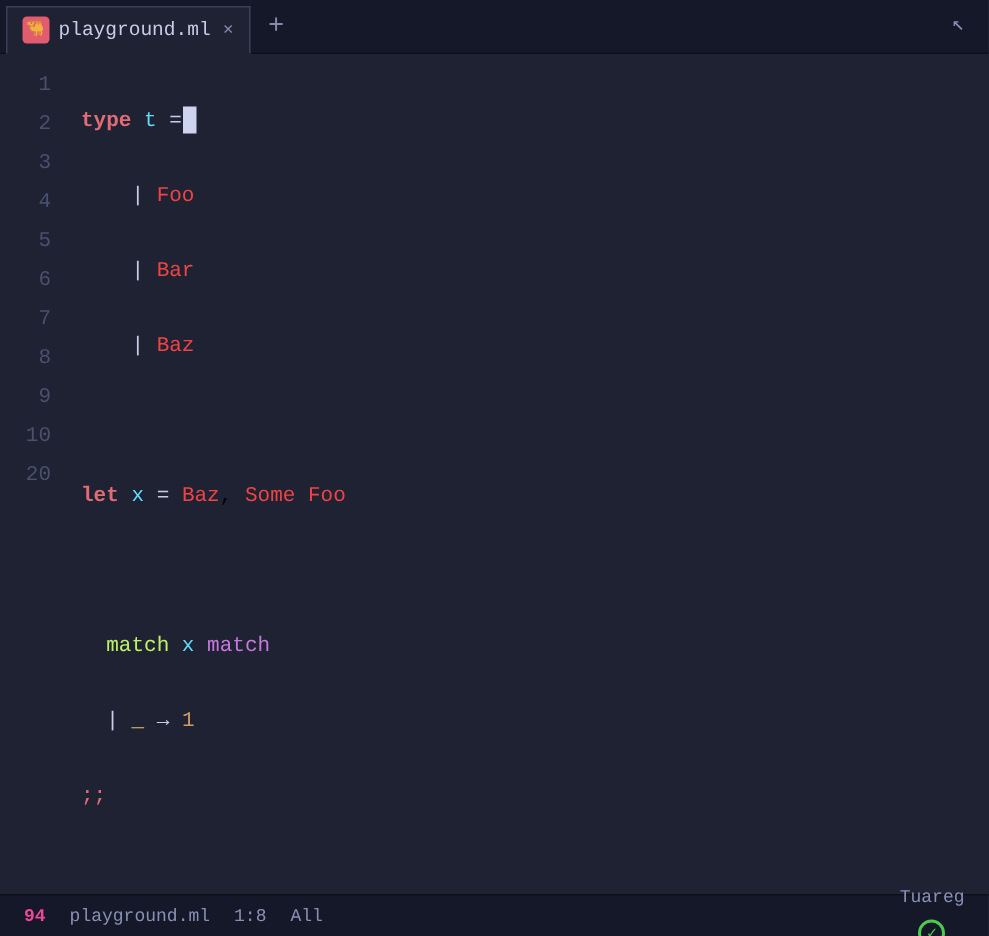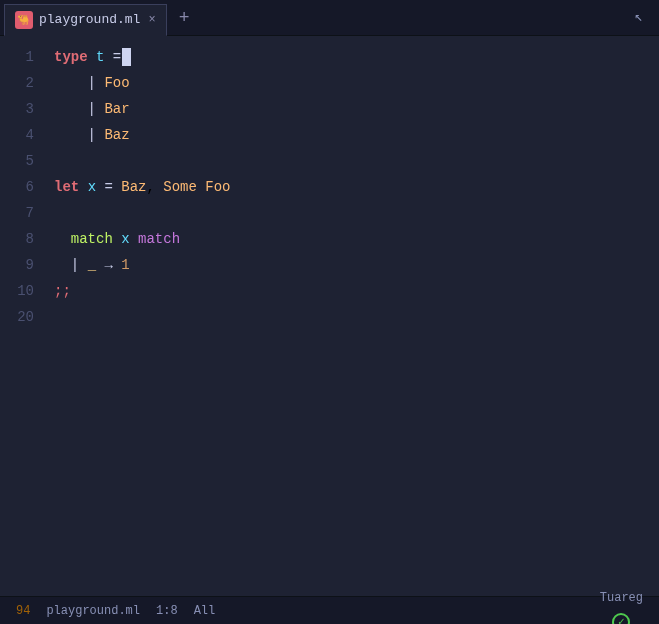--- a/index.html
+++ b/index.html
@@ -114,28 +114,29 @@
       flex: 1;
       font-size: 14px;
       line-height: 26px;
       padding-left: 4px;
     }
 
     .code-line {
       white-space: pre;
       display: block;
       min-height: 26px;
+      margin-top: 24px;
     }
 
     
     .kw-type { color: #e06c75; font-weight: bold; }   
     .kw-let  { color: #e06c75; font-weight: bold; }   
     .var-name { color: #61dafb; }                      
     .op      { color: #c8cce8; }                       
-    .ctor    { color: #fdba74; }                       
+    .ctor    { color: #ef4444; }                       
     .num     { color: #d19a66; }                       
     .kw-match { color: #bef264; }                      
     .kw-with  { color: #c678dd; }                      
     .arrow    { color: #c8cce8; }                      
     .wildcard { color: #e5c07b; }                      
     .semicolons { color: #e06c75; }                    
     .cursor-block {
       display: inline-block;
       width: 9px;
       height: 18px;
@@ -166,22 +167,22 @@
     .status-right {
       margin-left: auto;
       display: flex;
       align-items: center;
       gap: 8px;
       color: #8890b5;
       flex-direction: column;
     }
 
     .status-number {
-      color: #a16207;
-      font-weight: normal;
+      color: #ec4899;
+      font-weight: bold;
     }
 
     .status-check {
       width: 18px;
       height: 18px;
       border: 2px solid #4ec94e;
       border-radius: 50%;
       display: flex;
       align-items: center;
       justify-content: center;

